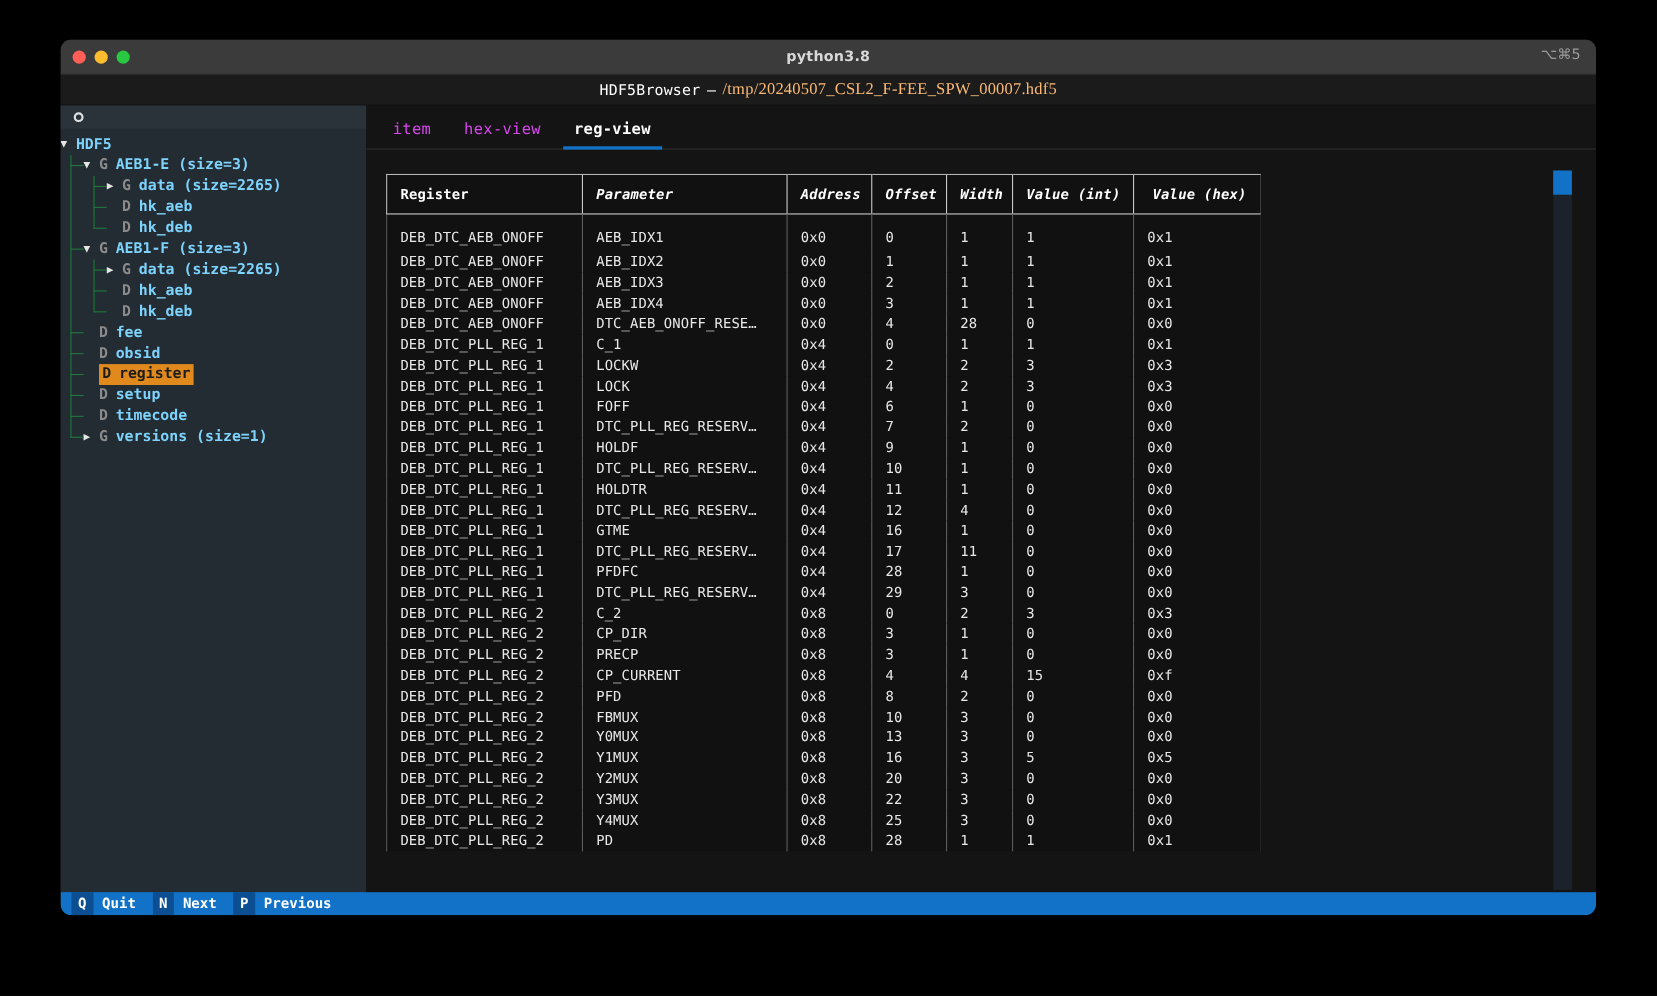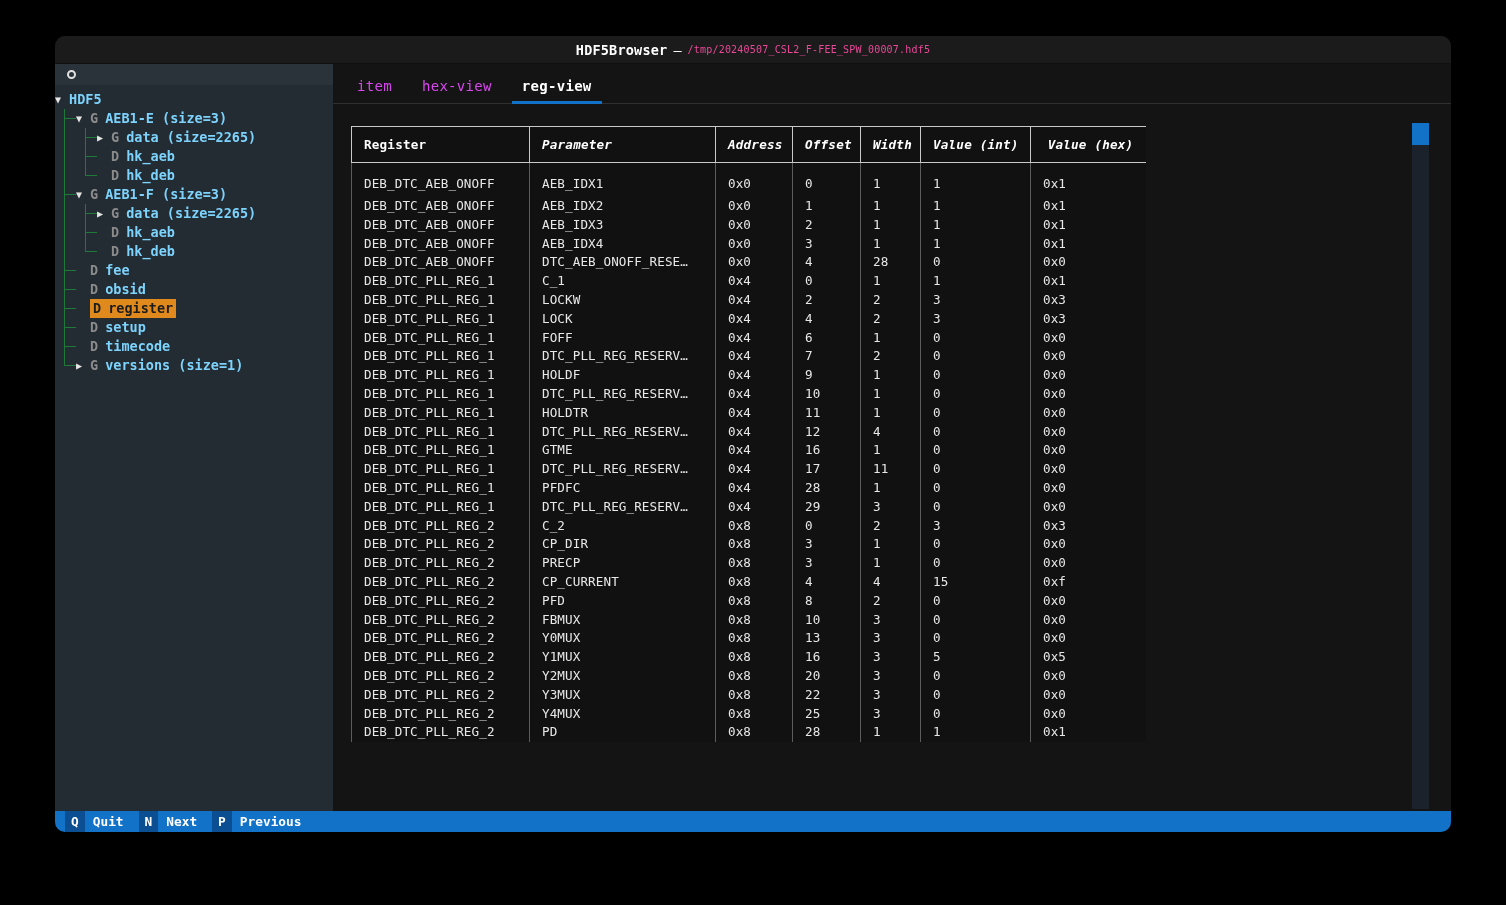--- a/index.html
+++ b/index.html
@@ -72,33 +72,34 @@
     height: 27px;
     background: #1b1b1b;
     flex: 0 0 auto;
     display: flex;
     align-items: center;
     justify-content: center;
     border-bottom: 1px solid #101010;
   }
   .app-header .prog {
     font-size: 13.5px;
-    font-weight: bold;
+    font-weight: normal;
     color: #ffffff;
     letter-spacing: 0.2px;
   }
   .app-header .dash {
     font-size: 13.5px;
     color: #ffffff;
     margin: 0 6px;
   }
   .app-header .path {
-    font-size: 10px;
-    color: #ec4899;
+    font-size: 15px;
+    color: #fdba74;
     letter-spacing: 0.2px;
+    font-family: Liberation Serif, serif;
   }
 
   
   .body {
     flex: 1 1 auto;
     display: flex;
     min-height: 0;
     background: #151515;
   }
 
@@ -333,20 +334,29 @@
     padding: 0 8px;
     height: 21px;
     line-height: 21px;
   }
 </style>
 </head>
 <body>
 
 <div id="window">
 
+  <div class="titlebar">
+    <div class="lights">
+      <span class="light red"></span>
+      <span class="light yellow"></span>
+      <span class="light green"></span>
+    </div>
+    <div class="win-title">python3.8</div>
+    <div class="win-shortcut">⌥⌘5</div>
+  </div>
 
   <div class="app-header">
     <span class="prog">HDF5Browser</span>
     <span class="dash">—</span>
     <span class="path">/tmp/20240507_CSL2_F-FEE_SPW_00007.hdf5</span>
   </div>
 
   <div class="body">
 
     <div class="sidebar">

